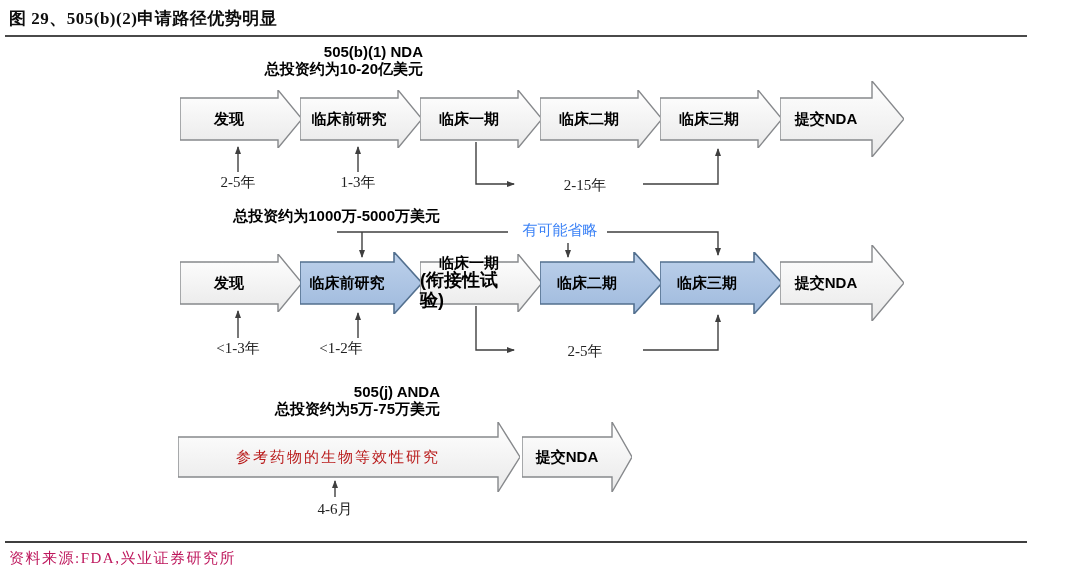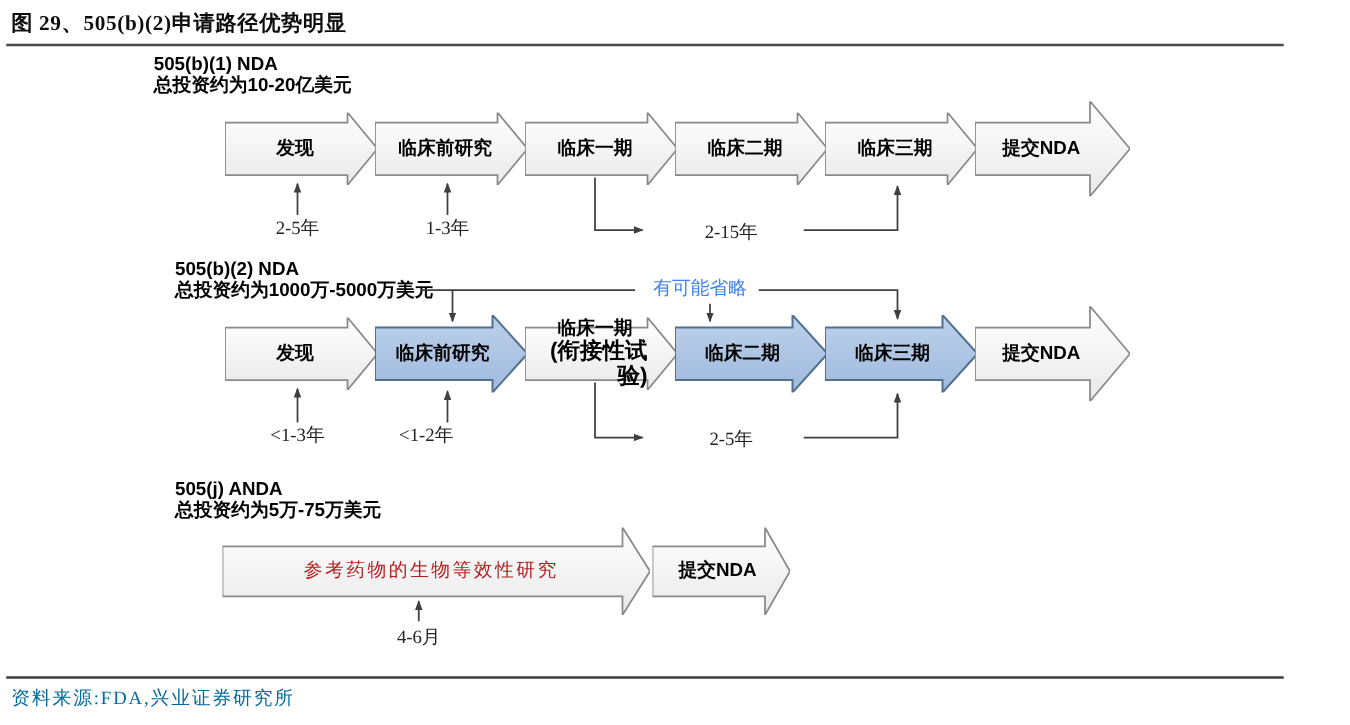--- a/index.html
+++ b/index.html
@@ -3,32 +3,32 @@
 <meta charset="utf-8">
 <style>
   html,body { margin:0; padding:0; background:#ffffff; }
   .page { position:relative; width:1027px; height:580px; background:#ffffff; overflow:hidden;
           font-family:"Liberation Sans", sans-serif; }
   .fig-title { position:absolute; left:9px; top:7px; font-family:"Liberation Serif", serif;
                font-weight:bold; font-size:17px; color:#0d0d0d; letter-spacing:0.5px; }
   .rule-top { position:absolute; left:5px; width:1070px; top:35px; height:2px; background:#4a4a4a; }
   .rule-bottom { position:absolute; left:5px; width:1070px; top:541px; height:2px; background:#3f3f3f; }
   .fig-source { position:absolute; left:9px; top:549px; font-family:"Liberation Serif", serif;
-                font-size:15px; color:#0369a1; letter-spacing:1.5px; }
-  .hdr { position:absolute; width:300px; text-align:left; font-weight:bold; font-size:15px;
+                font-size:15px; color:#be185d; letter-spacing:1.5px; }
+  .hdr { position:absolute; width:300px; text-align:right; font-weight:bold; font-size:15px;
          color:#000; line-height:17px; }
   .note-lbl { position:absolute; width:110px; text-align:center; font-family:"Liberation Serif", serif;
               font-size:15px; color:#3b82f6; }
   .dur { position:absolute; width:110px; text-align:center; font-family:"Liberation Serif", serif;
          font-size:15px; color:#222; }
   .arrow { position:absolute; }
   .arrow svg { display:block; }
   .arrow .lbl { position:absolute; top:0; bottom:0; left:0; display:flex; flex-direction:column;
                 align-items:center; justify-content:center; font-weight:bold; font-size:15px;
-                color:#000; line-height:1.1; text-align:right;padding-left:14px; }
+                color:#000; line-height:1.1; text-align:left; }
   .arrow .lbl .sub { font-size:18px; }
   .arrow .lbl.light { font-weight:normal; color:#b91c1c; font-family:Liberation Sans, sans-serif;
                       letter-spacing:2px; }
   #connectors { position:absolute; left:0; top:0; }
 </style>
 </head>
 <body>
 
 <div class="page">
 
@@ -88,21 +88,20 @@
         <polygon points="0,17 92,17 92,0 124,38 92,76 92,59 0,59" fill="url(#gW)" stroke="#87898c" stroke-width="1.4"></polygon>
       </svg>
     <span class="lbl" style="right:32px;">提交NDA</span>
   </div>
 
   <div class="dur" style="left:183px; top:173px;">2-5年</div>
   <div class="dur" style="left:303px; top:173px;">1-3年</div>
   <div class="dur" style="left:530px; top:176px;">2-15年</div>
 
   <div class="hdr" style="left:140px; top:207px;">
-    <div>505(b)(2) NDA</div>
     <div>总投资约为1000万-5000万美元</div>
   </div>
   <div class="note-lbl" style="left:505px; top:221px;">有可能省略</div>
 
   <div class="arrow" style="left:180px; top:254px;">
     <svg width="122" height="58">
         <polygon points="0,8 98,8 98,0 122,29 98,58 98,50 0,50" fill="url(#gW)" stroke="#87898c" stroke-width="1.4"></polygon>
       </svg>
     <span class="lbl" style="right:24px;">发现</span>
   </div>

